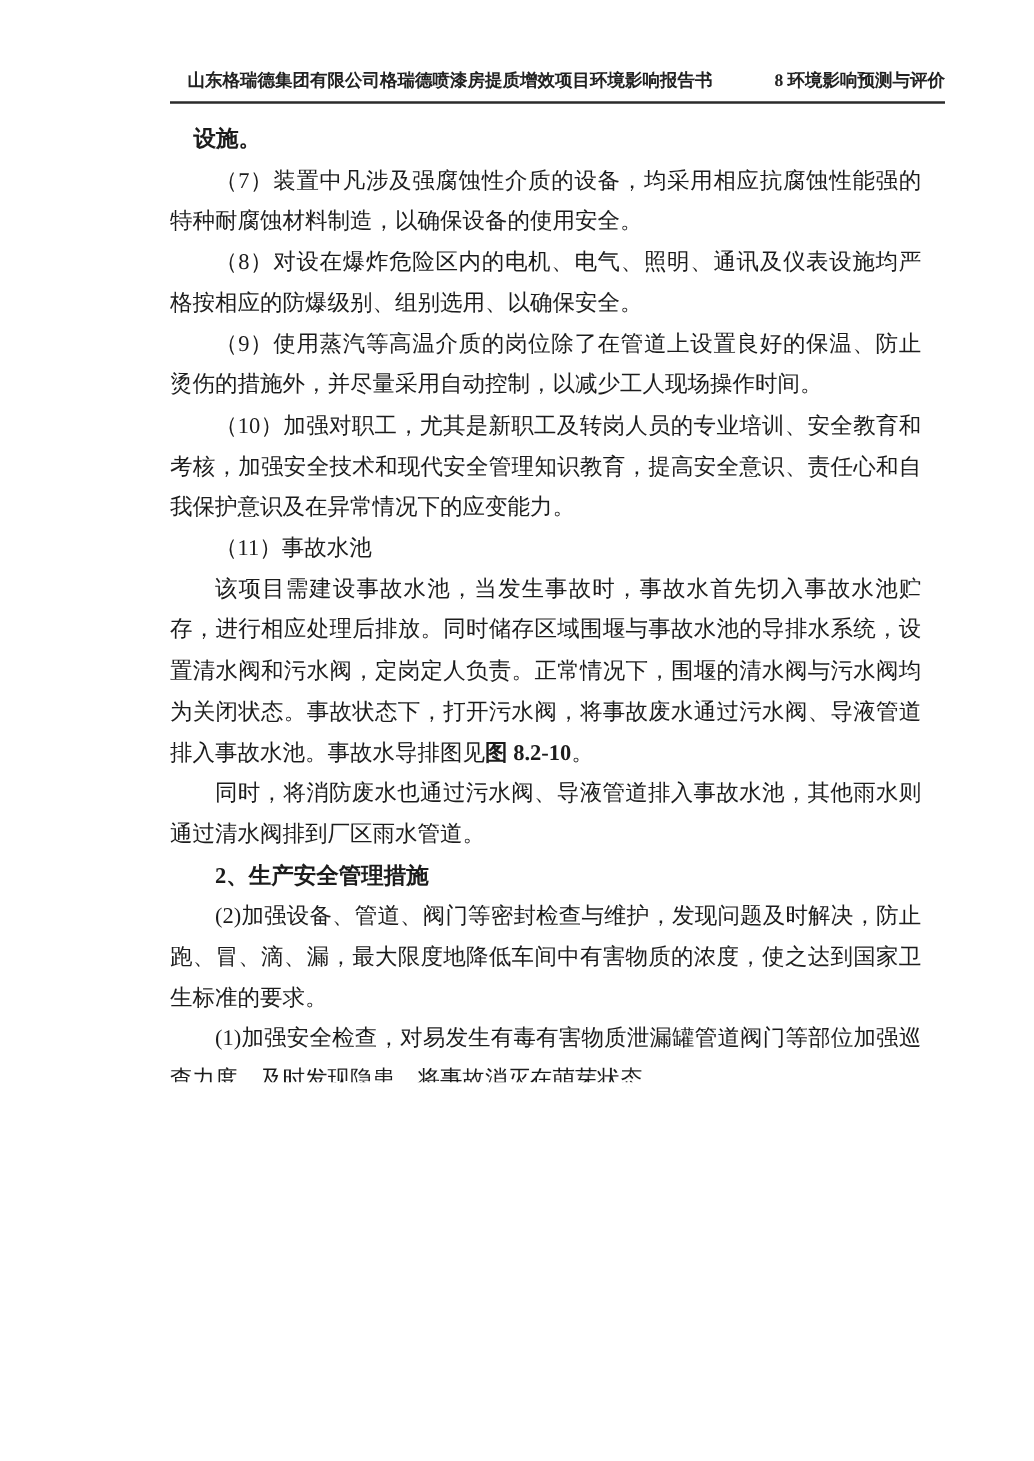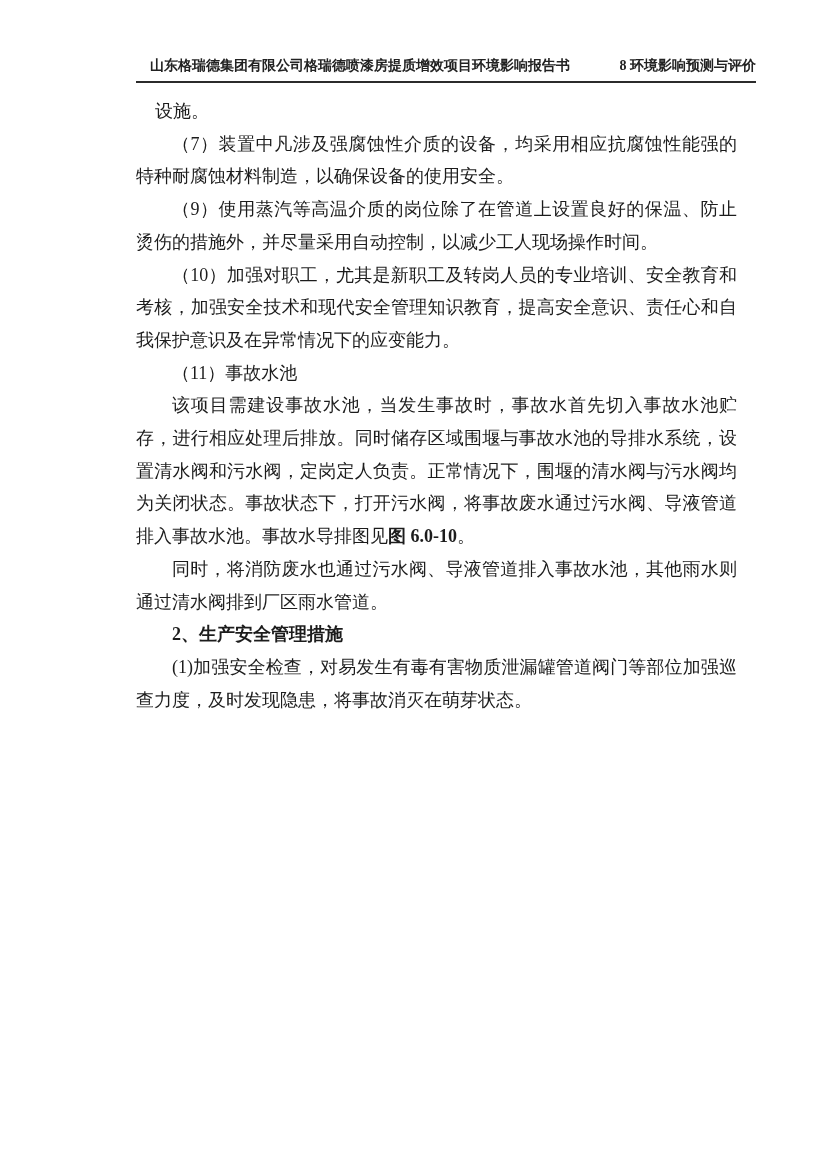--- a/index.html
+++ b/index.html
@@ -46,20 +46,21 @@
     text-align: justify;
     color: #1c1c1c;
   }
   .doc-body p {
     margin: 0;
     padding: 0;
     text-indent: 2em;
   }
   .doc-body p.cont {
     text-indent: 1.05em;
+    font-weight: bold;
   }
   .doc-body p.heading {
     font-weight: bold;
   }
   .doc-body p.org {
     margin-left: 19px;
     width: 595px;
     text-indent: 1.55em;
   }
   .figref {
@@ -97,28 +98,30 @@
 <div class="page">
 
   <div class="header">
     <span class="hleft">山东格瑞德集团有限公司格瑞德喷漆房提质增效项目环境影响报告书</span>
     <span class="hright">8 环境影响预测与评价</span>
   </div>
 
   <div class="doc-body">
     <p class="cont">设施。</p>
     <p>（7）装置中凡涉及强腐蚀性介质的设备，均采用相应抗腐蚀性能强的特种耐腐蚀材料制造，以确保设备的使用安全。</p>
+    <p>（8）对设在爆炸危险区内的电机、电气、照明、通讯及仪表设施均严格按相应的防爆级别、组别选用、以确保安全。</p>
     <p>（9）使用蒸汽等高温介质的岗位除了在管道上设置良好的保温、防止烫伤的措施外，并尽量采用自动控制，以减少工人现场操作时间。</p>
     <p>（10）加强对职工，尤其是新职工及转岗人员的专业培训、安全教育和考核，加强安全技术和现代安全管理知识教育，提高安全意识、责任心和自我保护意识及在异常情况下的应变能力。</p>
     <p>（11）事故水池</p>
     <p>
-      <span>该项目需建设事故水池，当发生事故时，事故水首先切入事故水池贮存，进行相应处理后排放。同时储存区域围堰与事故水池的导排水系统，设置清水阀和污水阀，定岗定人负责。正常情况下，围堰的清水阀与污水阀均为关闭状态。事故状态下，打开污水阀，将事故废水通过污水阀、导液管道排入事故水池。事故水导排图见</span><span class="figref">图 6.0-10</span><span>。</span>
+      <span>该项目需建设事故水池，当发生事故时，事故水首先切入事故水池贮存，进行相应处理后排放。同时储存区域围堰与事故水池的导排水系统，设置清水阀和污水阀，定岗定人负责。正常情况下，围堰的清水阀与污水阀均为关闭状态。事故状态下，打开污水阀，将事故废水通过污水阀、导液管道排入事故水池。事故水导排图见</span><span class="figref">图 8.2-10</span><span>。</span>
     </p>
     <p>同时，将消防废水也通过污水阀、导液管道排入事故水池，其他雨水则通过清水阀排到厂区雨水管道。</p>
     <p class="heading">2、生产安全管理措施</p>
+    <p>(2)加强设备、管道、阀门等密封检查与维护，发现问题及时解决，防止跑、冒、滴、漏，最大限度地降低车间中有害物质的浓度，使之达到国家卫生标准的要求。</p>
     <p>(1)加强安全检查，对易发生有毒有害物质泄漏罐管道阀门等部位加强巡查力度，及时发现隐患，将事故消灭在萌芽状态。</p>
   </div>
 
   <div class="footer">
     <span class="pagenum">7-52</span>
     <span class="company">德州碧清环保科技有限公司</span>
   </div>
 
 </div>
 

